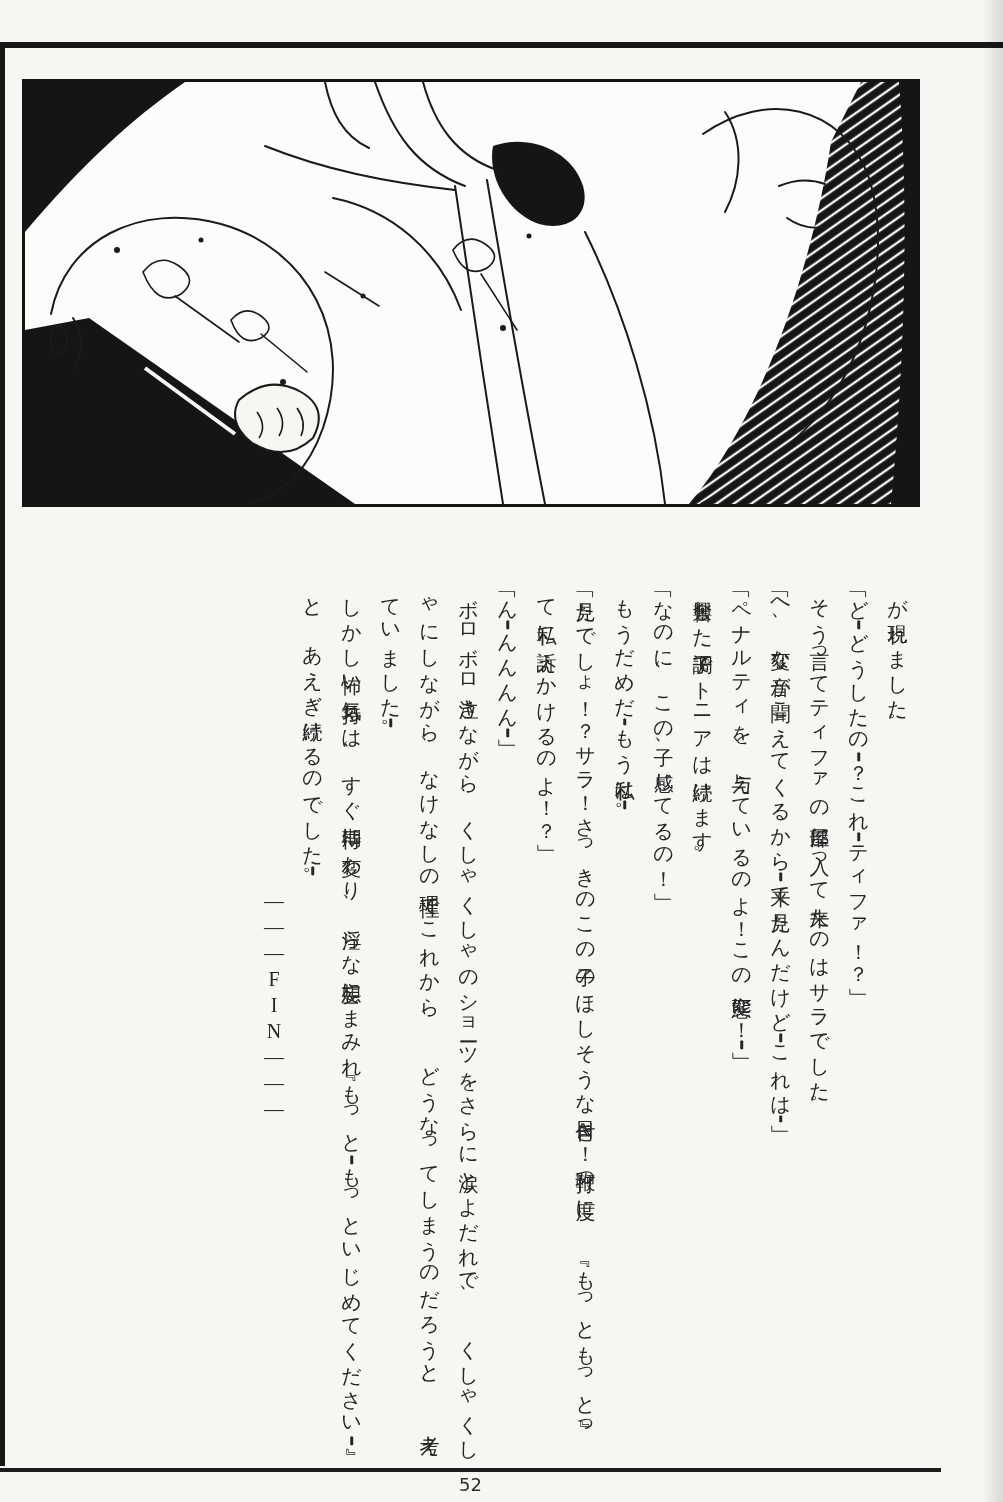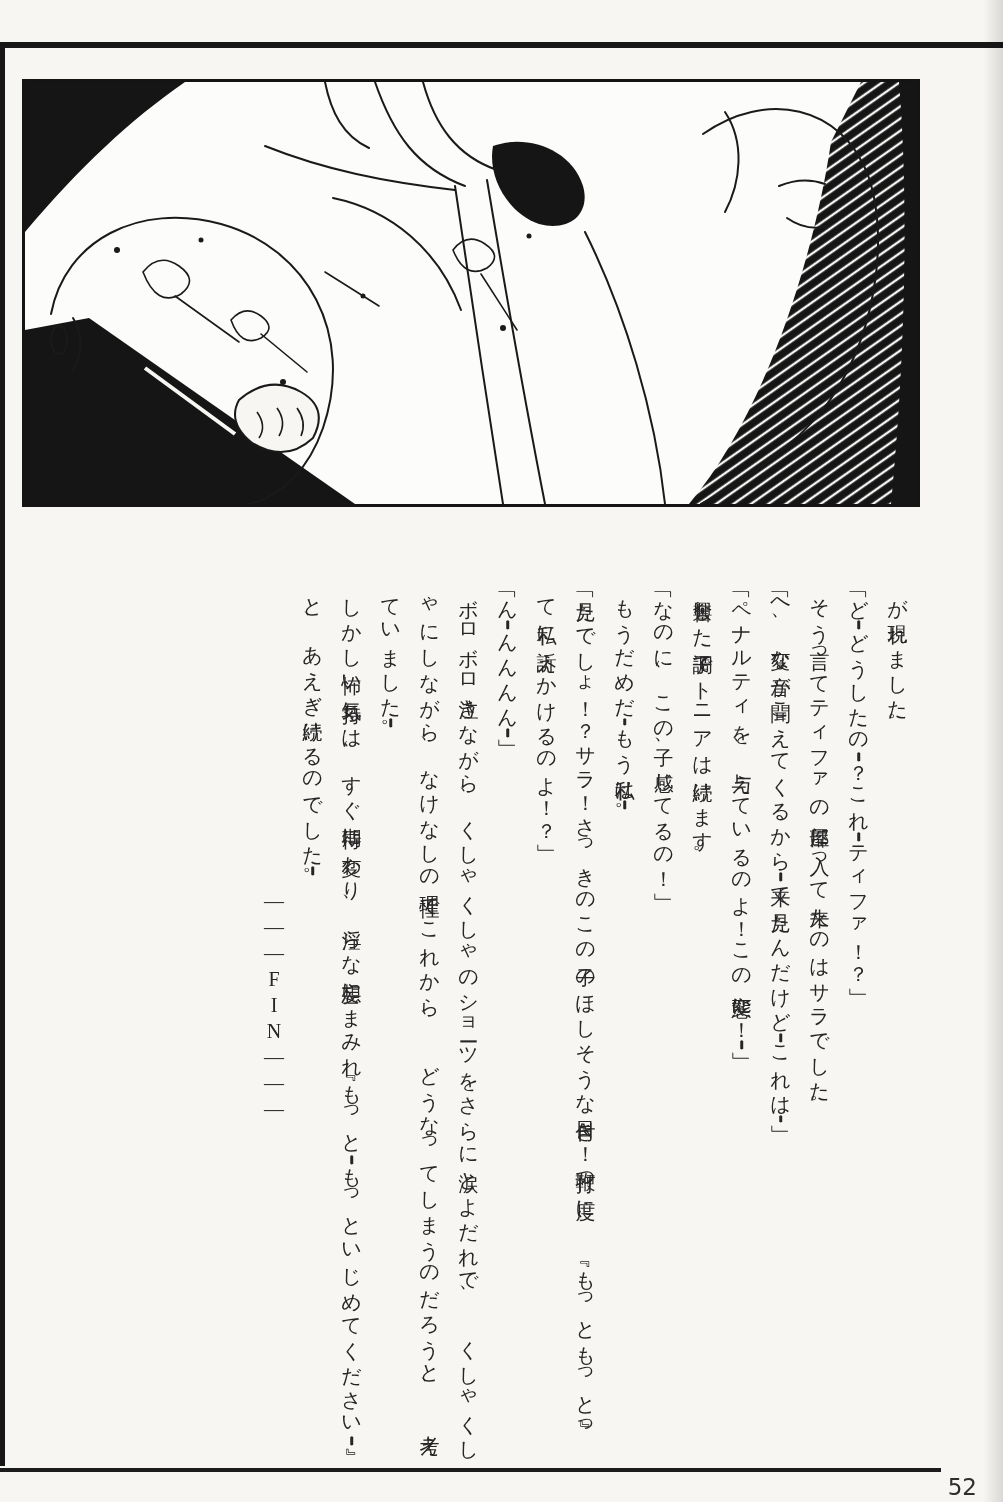--- a/index.html
+++ b/index.html
@@ -23,22 +23,22 @@
   .artwork svg{display:block;width:892px;height:422px;}
   .body-text{
     position:absolute;top:585px;right:86px;height:868px;
     writing-mode:vertical-rl;text-orientation:upright;
     font-size:20px;letter-spacing:2px;line-height:1.95;
     color:#262626;
   }
   .body-text p{margin:0;}
   .fin{padding-top:305px;margin-right:36px;letter-spacing:4px;}
   .page-number{
-    position:absolute;left:0;top:1474px;width:941px;text-align:right;
-    font-size:23px;color:#2e2e2e;font-family:"DejaVu Sans",sans-serif;padding-left:36px;
+    position:absolute;left:0;top:1474px;width:941px;text-align:center;
+    font-size:18px;color:#2e2e2e;font-family:"DejaVu Sans",sans-serif;
   }
 </style>
 </head>
 <body>
 
 <div class="top-rule"></div>
 <div class="left-rule"></div>
 
 <figure class="artwork">
   <svg viewBox="0 0 892 422" aria-hidden="true">

